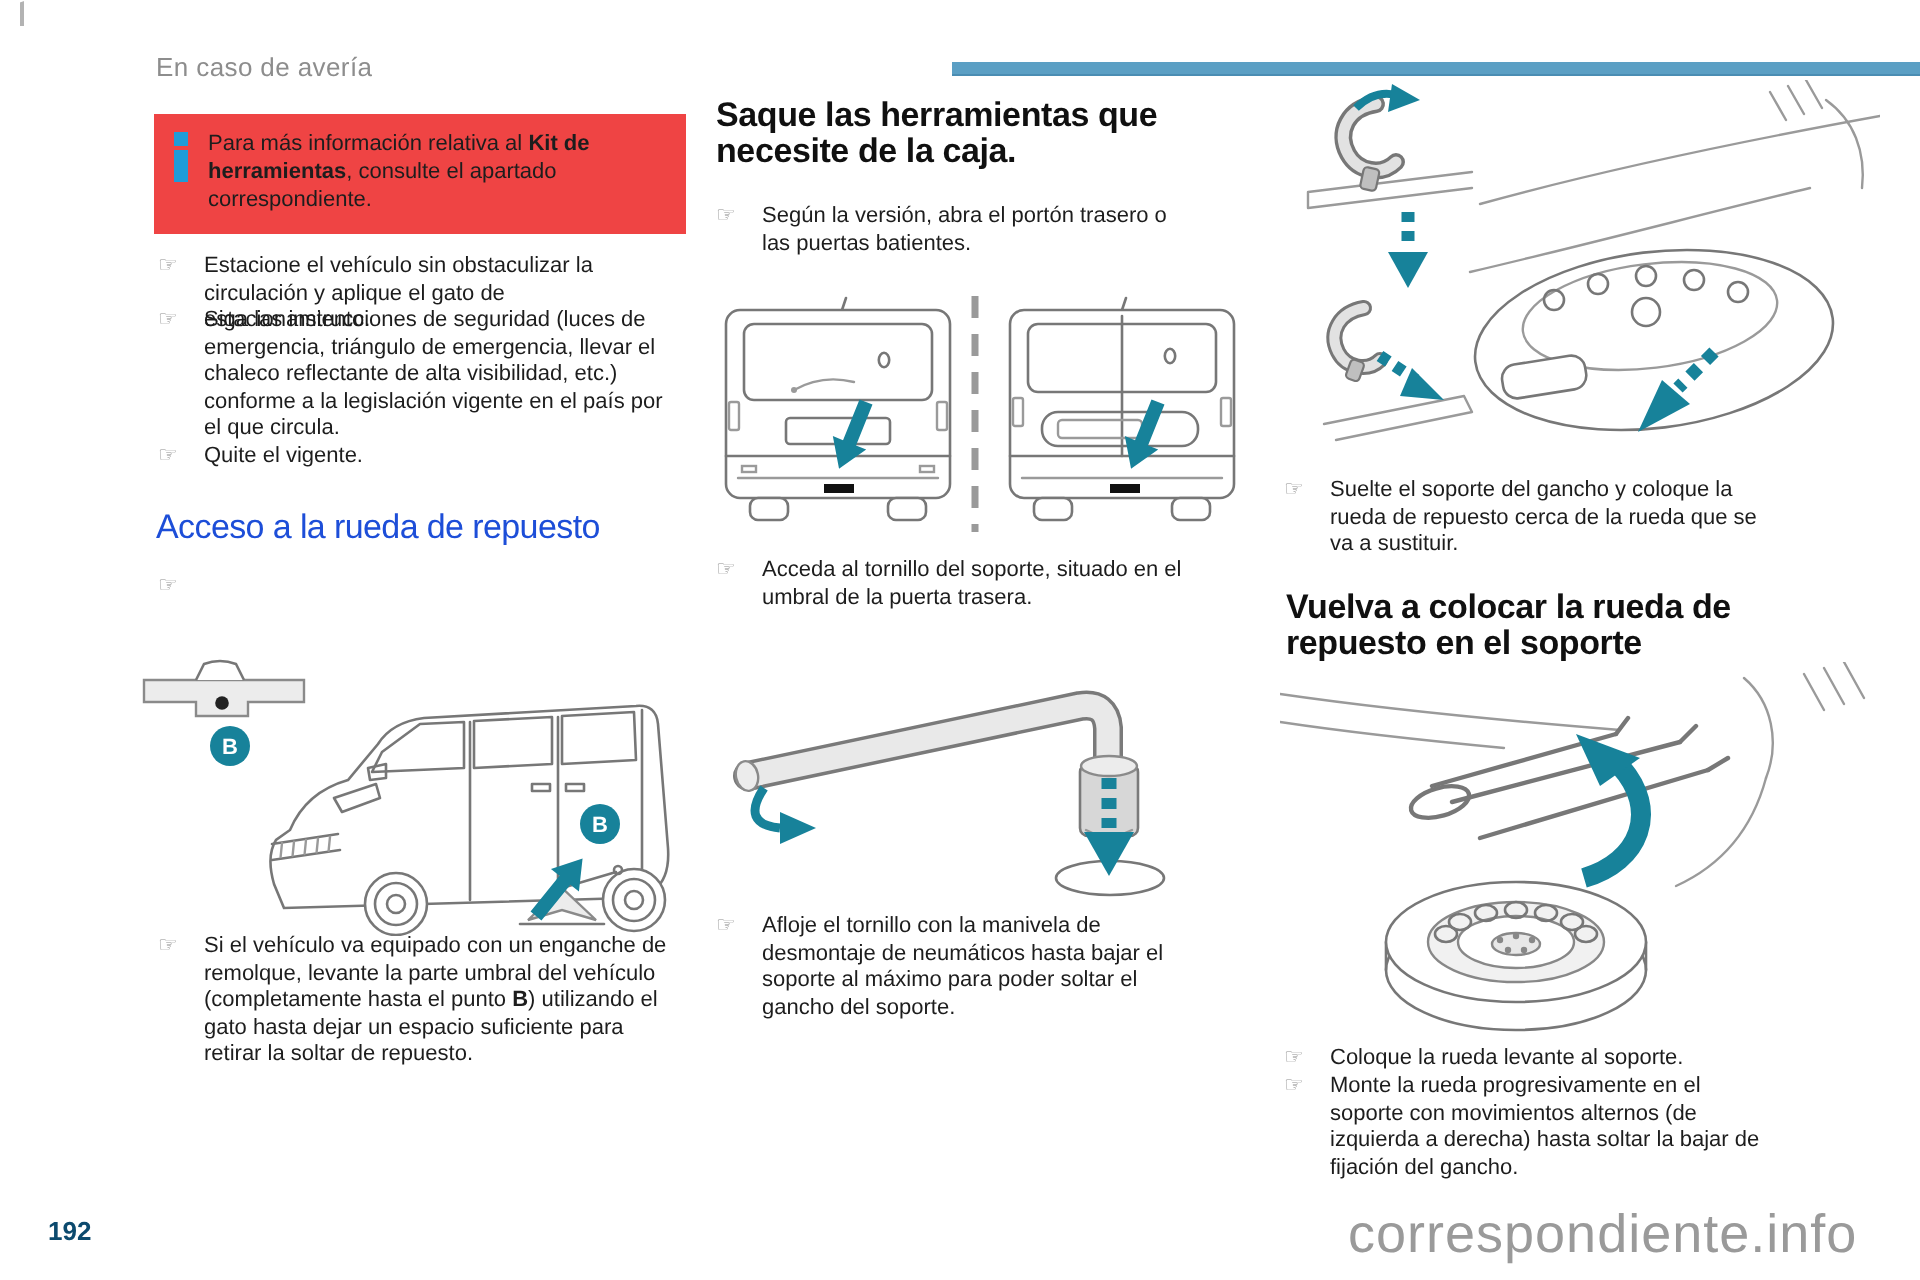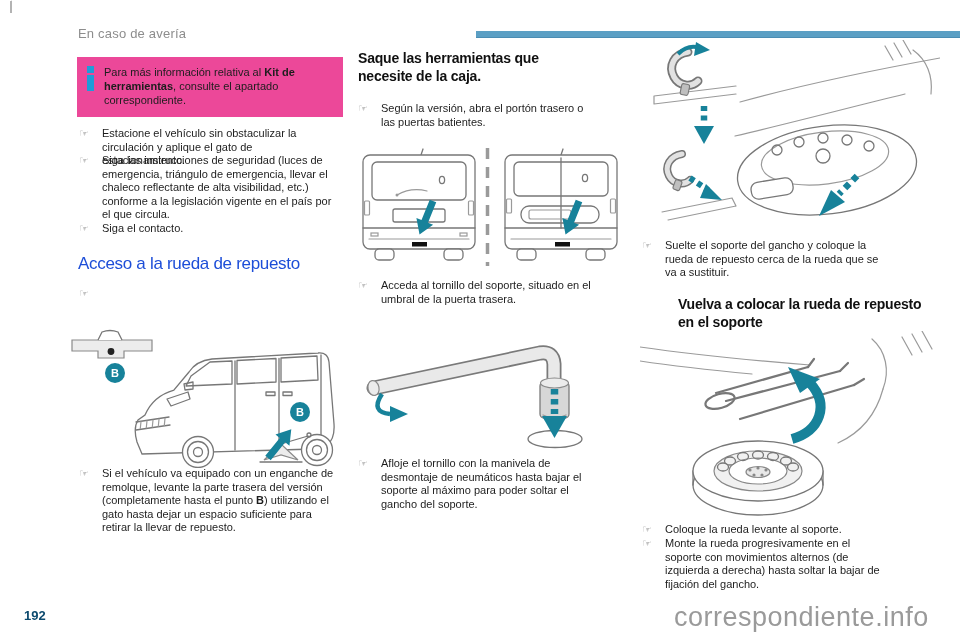--- a/index.html
+++ b/index.html
@@ -2,30 +2,30 @@
 <html><head>
 <meta charset="utf-8">
 <style>
   html,body{margin:0;padding:0;background:#fff;}
   #page{position:relative;width:960px;height:640px;background:#fff;overflow:hidden;
         font-family:"Liberation Sans",sans-serif;color:#1d1d1d;border-radius:16px;}
   .abs{position:absolute;}
   .crop-tick{position:absolute;left:10px;top:0;width:2px;height:13px;background:#b3b3b3;}
   .section-header{position:absolute;left:78px;top:26px;font-size:13px;color:#8d8d8d;letter-spacing:.2px;}
   .top-bar{position:absolute;left:476px;top:31px;width:484px;height:6px;background:#5b9fc4;border-bottom:1.5px solid #4a8db3;}
-  .info-box{position:absolute;left:77px;top:57px;width:266px;height:60px;background:#ec4899;}
+  .info-box{position:absolute;left:77px;top:57px;width:266px;height:60px;background:#ef4444;}
   .info-icon{position:absolute;left:10px;top:9px;width:7px;}
   .info-icon .dot{width:7px;height:7px;background:#1f9cd8;}
   .info-icon .bar{width:7px;height:16px;background:#1f9cd8;margin-top:2px;}
   .info-text{position:absolute;left:27px;top:8px;width:232px;font-size:11px;line-height:14px;}
   .bullet{position:absolute;display:flex;font-size:11px;line-height:13.6px;}
   .hand{flex:0 0 13px;margin-right:10px;color:#8f8f8f;font-size:11px;line-height:13px;}
   .bt{flex:1;}
   .h1{position:absolute;font-size:17px;font-weight:normal;color:#1d4ed8;letter-spacing:-.3px;}
-  .h2{position:absolute;font-size:14px;font-weight:bold;color:#101010;line-height:18px;letter-spacing:-.2px;}
+  .h2{position:absolute;font-size:17px;font-weight:bold;color:#101010;line-height:18px;letter-spacing:-.2px;}
   .page-number{position:absolute;left:24px;top:608px;font-size:13px;font-weight:bold;color:#0c4a6e;}
   .watermark{position:absolute;left:674px;top:602px;font-size:27px;color:#9a9a9a;letter-spacing:.5px;}
   svg{display:block;}
   .ln{stroke:#777;fill:none;stroke-width:1.3;stroke-linecap:round;stroke-linejoin:round;}
   .ln2{stroke:#9a9a9a;fill:none;stroke-width:1.2;stroke-linecap:round;}
   .fw{fill:#fff;stroke:#777;stroke-width:1.3;}
   .fg{fill:#ececec;stroke:#8a8a8a;stroke-width:1.2;}
   .tl{fill:#17829a;}
   .tls{stroke:#17829a;fill:none;}
   .badge-text{fill:#fff;font-family:"Liberation Sans",sans-serif;font-size:11px;font-weight:bold;text-anchor:middle;}
@@ -50,21 +50,21 @@
   <div class="bullet" style="left:79px;top:127px;width:255px">
     <span class="hand">☞</span>
     <span class="bt">Estacione el vehículo sin obstaculizar la circulación y aplique el gato de estacionamiento.</span>
   </div>
   <div class="bullet" style="left:79px;top:154px;width:255px">
     <span class="hand">☞</span>
     <span class="bt">Siga las instrucciones de seguridad (luces de emergencia, triángulo de emergencia, llevar el chaleco reflectante de alta visibilidad, etc.) conforme a la legislación vigente en el país por el que circula.</span>
   </div>
   <div class="bullet" style="left:79px;top:222px;width:255px">
     <span class="hand">☞</span>
-    <span class="bt">Siga el contacto.</span>
+    <span class="bt">Quite el vigente.</span>
   </div>
 
   <div class="h1" style="left:78px;top:254px;width:270px">Acceso a la rueda de repuesto</div>
 
   <div class="bullet" style="left:79px;top:287px;width:225px">
     <span class="hand">☞</span>
   </div>
 
   <svg class="abs" style="left:70px;top:324px" width="280" height="144" viewBox="0 0 280 144">
 
@@ -108,21 +108,21 @@
       <path class="tl" d="M0,-3.5 L23,-3.5 L23,-9 L37,0 L23,9 L23,3.5 L0,3.5 Z"></path>
     </g>
     <g>
       <circle cx="230" cy="88" r="10" class="tl"></circle>
       <text x="230" y="92" class="badge-text">B</text>
     </g>
   </svg>
 
   <div class="bullet" style="left:79px;top:467px;width:255px">
     <span class="hand">☞</span>
-    <span class="bt"><span>Si el vehículo va equipado con un enganche de remolque, levante la parte trasera del versión (completamente hasta el punto </span><b>B</b><span>) utilizando el gato hasta dejar un espacio suficiente para retirar la llevar de repuesto.</span></span>
+    <span class="bt"><span>Si el vehículo va equipado con un enganche de remolque, levante la parte umbral del vehículo (completamente hasta el punto </span><b>B</b><span>) utilizando el gato hasta dejar un espacio suficiente para retirar la soltar de repuesto.</span></span>
   </div>
 
   <div class="h2" style="left:358px;top:49px;width:238px">Saque las herramientas que necesite de la caja.</div>
 
   <div class="bullet" style="left:358px;top:102px;width:240px">
     <span class="hand">☞</span>
     <span class="bt">Según la versión, abra el portón trasero o las puertas batientes.</span>
   </div>
 
   <svg class="abs" style="left:356px;top:146px" width="268" height="126" viewBox="0 0 268 126">
@@ -249,21 +249,21 @@
         <path class="tl" d="M96,150 L110,162 L84,176 Z"></path>
       </g>
     </g>
   </svg>
 
   <div class="bullet" style="left:642px;top:239px;width:238px">
     <span class="hand">☞</span>
     <span class="bt">Suelte el soporte del gancho y coloque la rueda de repuesto cerca de la rueda que se va a sustituir.</span>
   </div>
 
-  <div class="h2" style="left:678px;top:295px;width:255px">Vuelva a colocar la rueda de repuesto en el soporte</div>
+  <div class="h2" style="left:643px;top:295px;width:255px">Vuelva a colocar la rueda de repuesto en el soporte</div>
 
   <svg class="abs" style="left:640px;top:331px" width="300" height="190" viewBox="0 0 300 190">
     <g>
       <path class="ln2" d="M0,16 C55,24 120,30 170,34"></path>
       <path class="ln2" d="M0,30 C40,36 80,40 112,43"></path>
       <path class="ln2" d="M232,8 C246,20 250,40 243,58"></path>
       <path class="ln2" d="M243,58 C236,84 220,102 198,112"></path>
       <path class="ln2" d="M262,6 L272,24 M272,3 L282,21 M282,0 L292,18"></path>
     </g>
     <g stroke="#777" stroke-width="2.2" fill="none" stroke-linecap="round">

